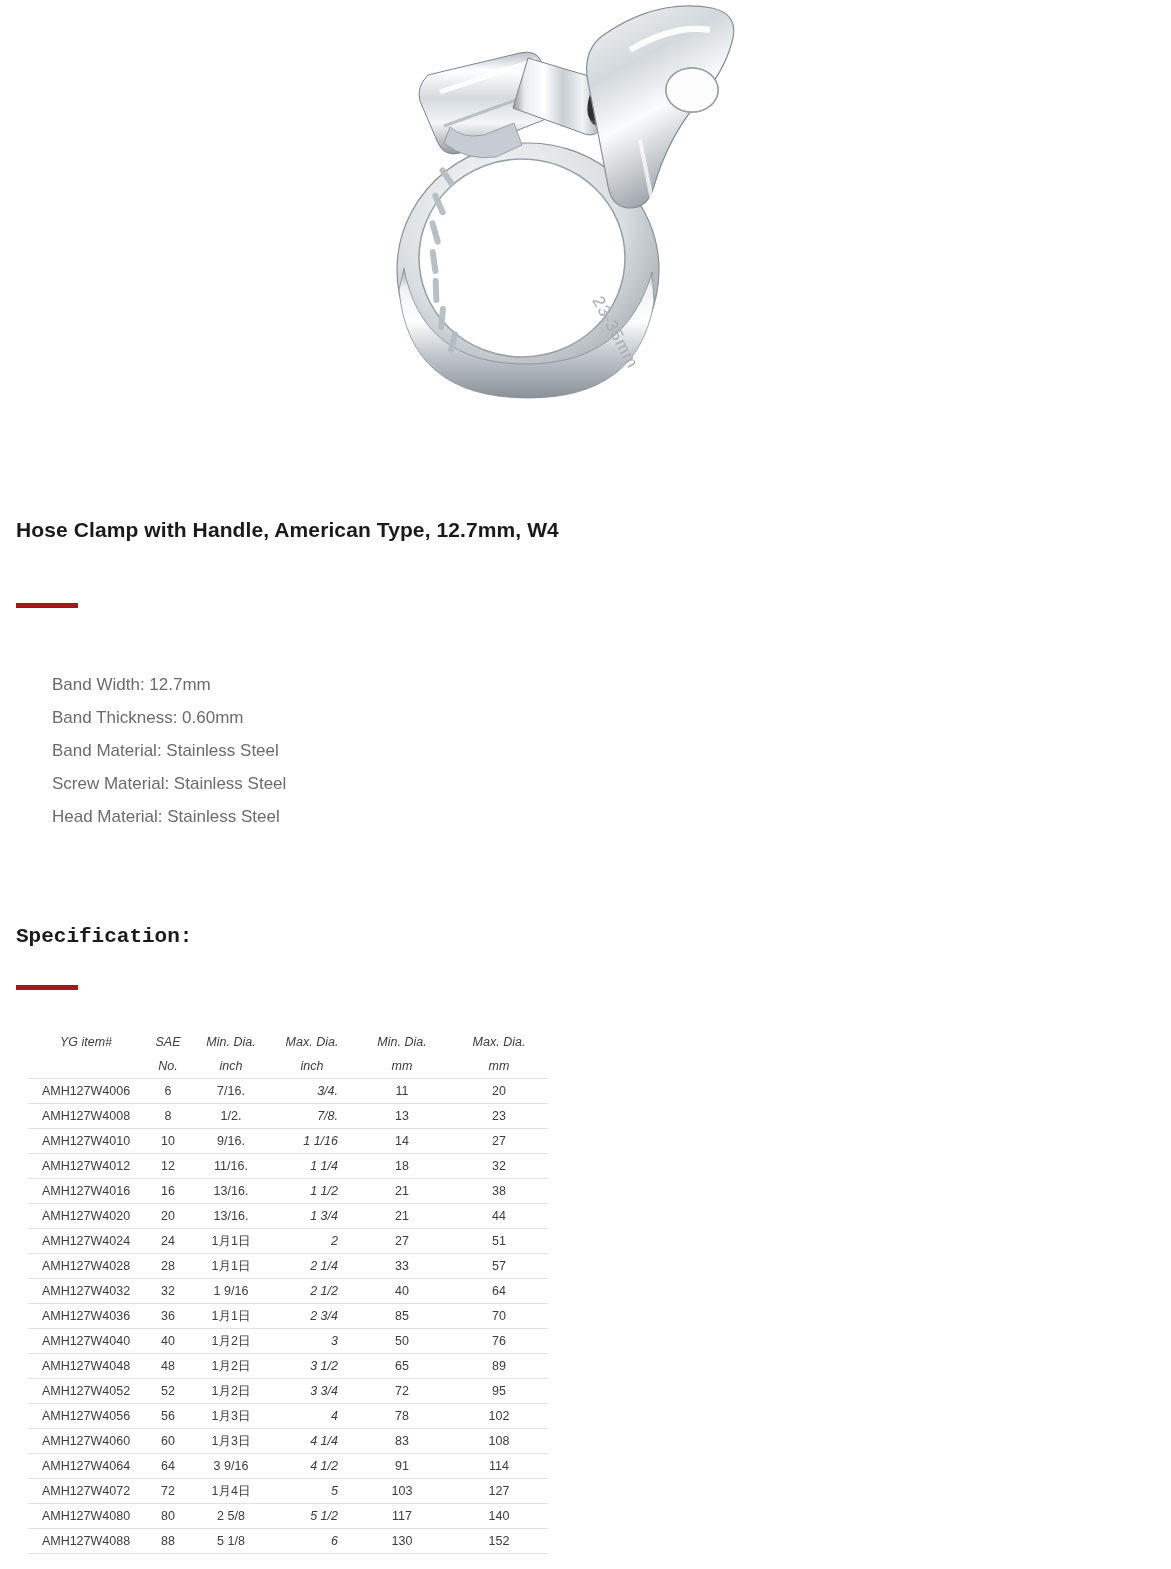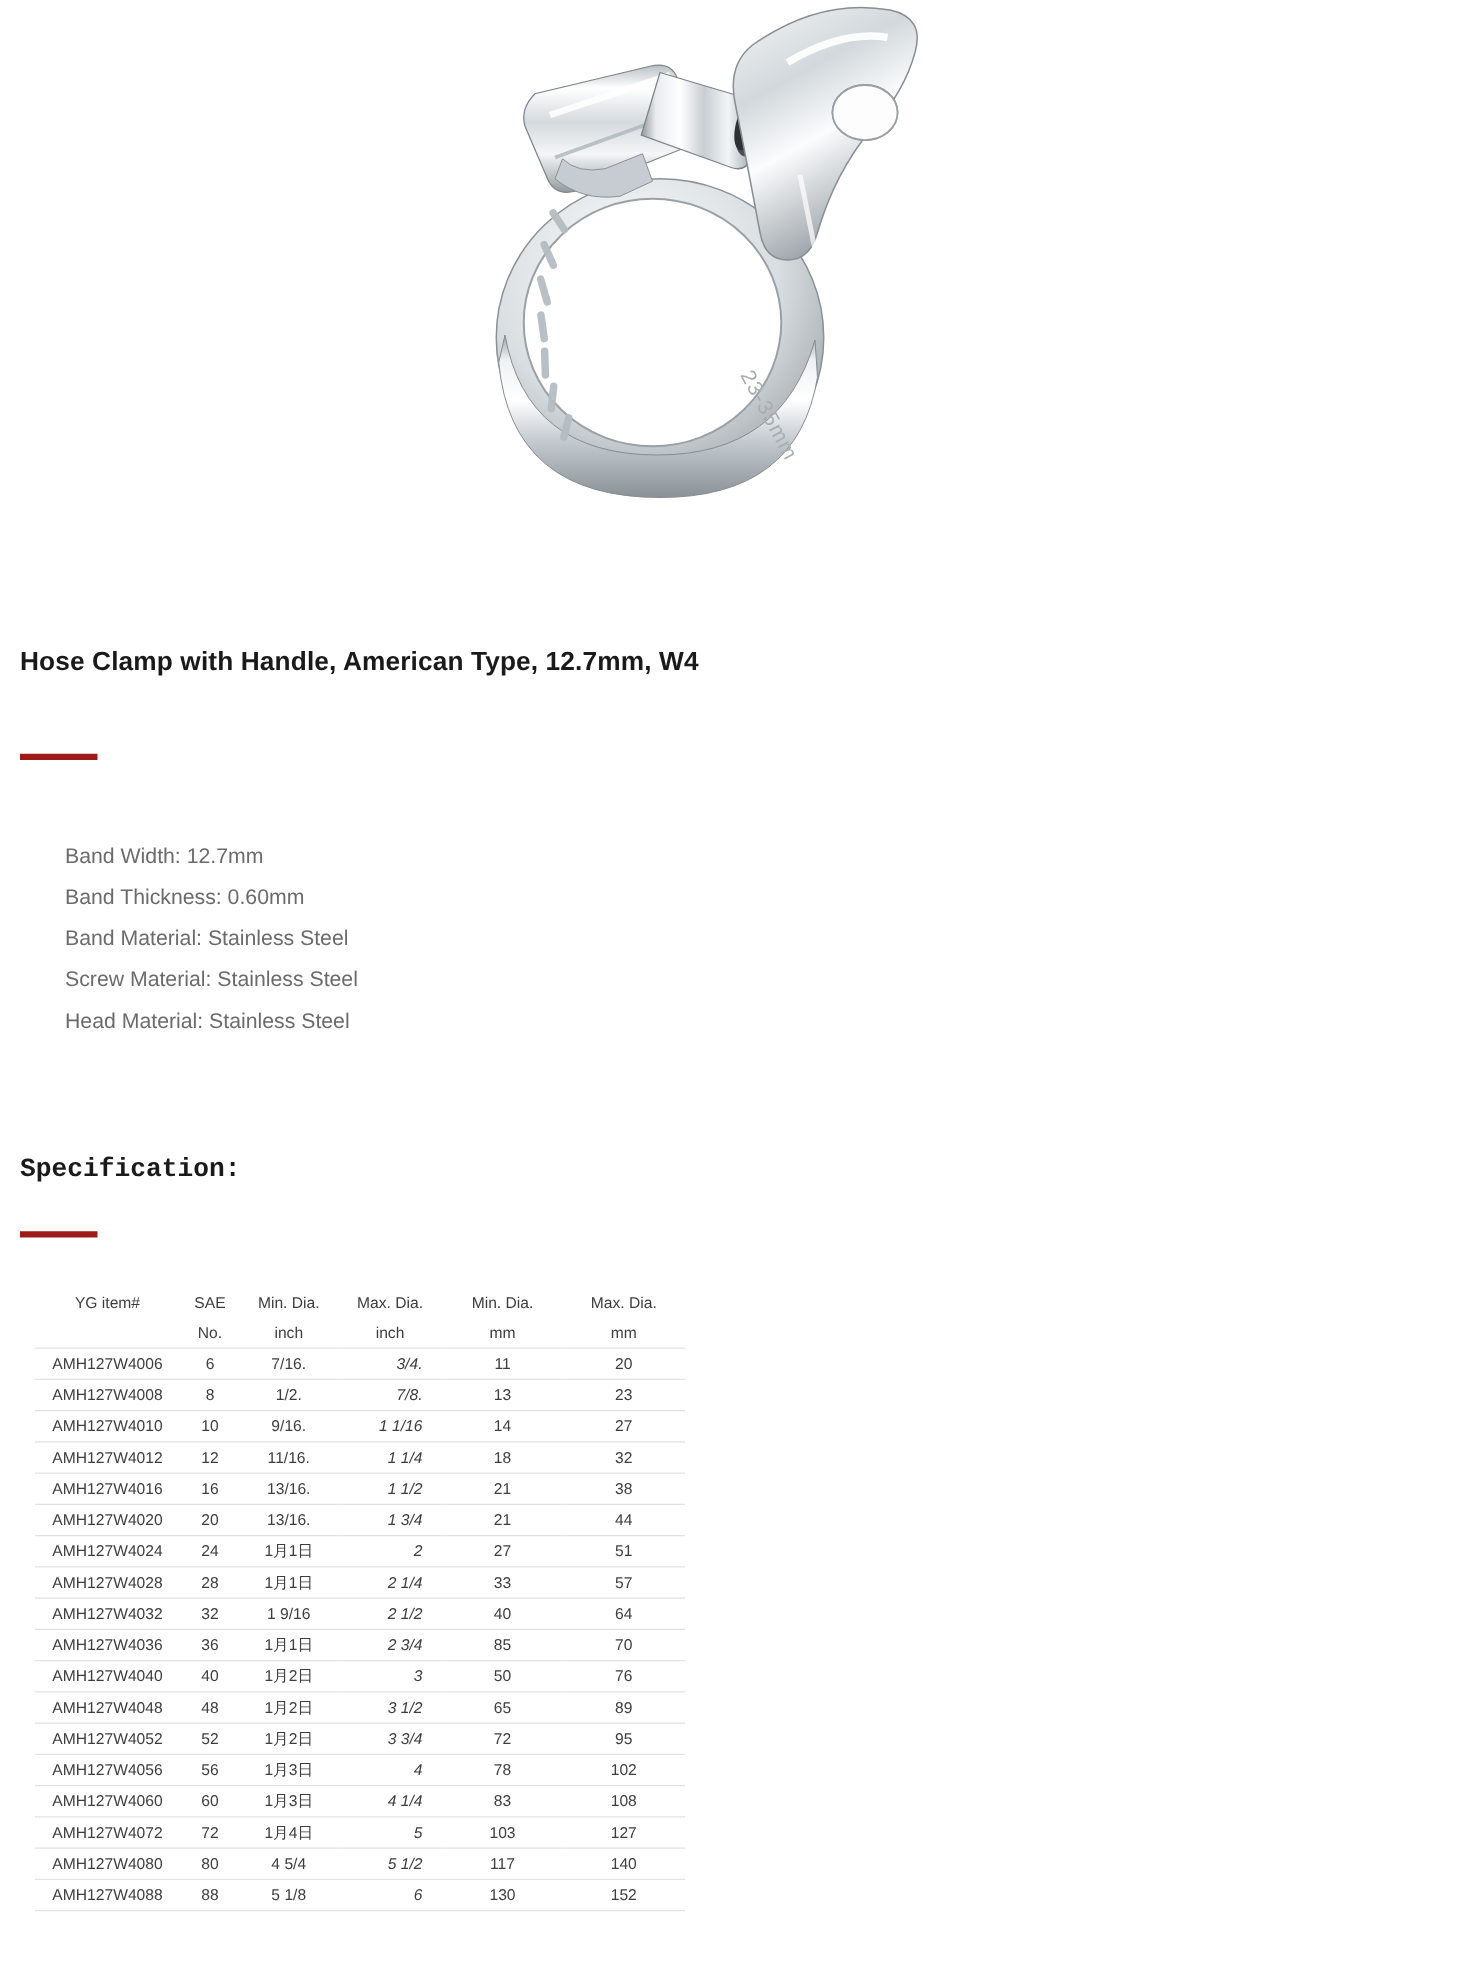--- a/index.html
+++ b/index.html
@@ -105,20 +105,21 @@
     line-height: 24px;
     text-align: center;
     font-weight: normal;
     white-space: nowrap;
   }
   table.spec-table thead tr:first-child th {
     border-bottom: none;
   }
   table.spec-table thead th {
     color: #3d3d3d;
+    font-style: italic;
   }
   table.spec-table thead tr:last-child th {
     border-bottom: 1px solid #e2e2e2;
   }
   
   .c0 { width: 116px; }
   .c1 { width: 48px; }
   .c2 { width: 78px; }
   .c3 { width: 84px; }
   .c4 { width: 96px; }
@@ -373,31 +374,39 @@
           </tr>
           <tr>
             <td class="c0">AMH127W4060</td>
             <td class="c1">60</td>
             <td class="c2">1月3日</td>
             <td class="c3"><span class="frac-cell">4  1/4</span></td>
             <td class="c4">83</td>
             <td class="c5">108</td>
           </tr>
           <tr>
+            <td class="c0">AMH127W4064</td>
+            <td class="c1">64</td>
+            <td class="c2">3 9/16</td>
+            <td class="c3"><span class="frac-cell">4  1/2</span></td>
+            <td class="c4">91</td>
+            <td class="c5">114</td>
+          </tr>
+          <tr>
             <td class="c0">AMH127W4072</td>
             <td class="c1">72</td>
             <td class="c2">1月4日</td>
             <td class="c3"><span class="frac-cell">5</span></td>
             <td class="c4">103</td>
             <td class="c5">127</td>
           </tr>
           <tr>
             <td class="c0">AMH127W4080</td>
             <td class="c1">80</td>
-            <td class="c2">4 5/4</td>
+            <td class="c2">2 5/8</td>
             <td class="c3"><span class="frac-cell">5  1/2</span></td>
             <td class="c4">117</td>
             <td class="c5">140</td>
           </tr>
           <tr>
             <td class="c0">AMH127W4088</td>
             <td class="c1">88</td>
             <td class="c2">5 1/8</td>
             <td class="c3"><span class="frac-cell">6</span></td>
             <td class="c4">130</td>

